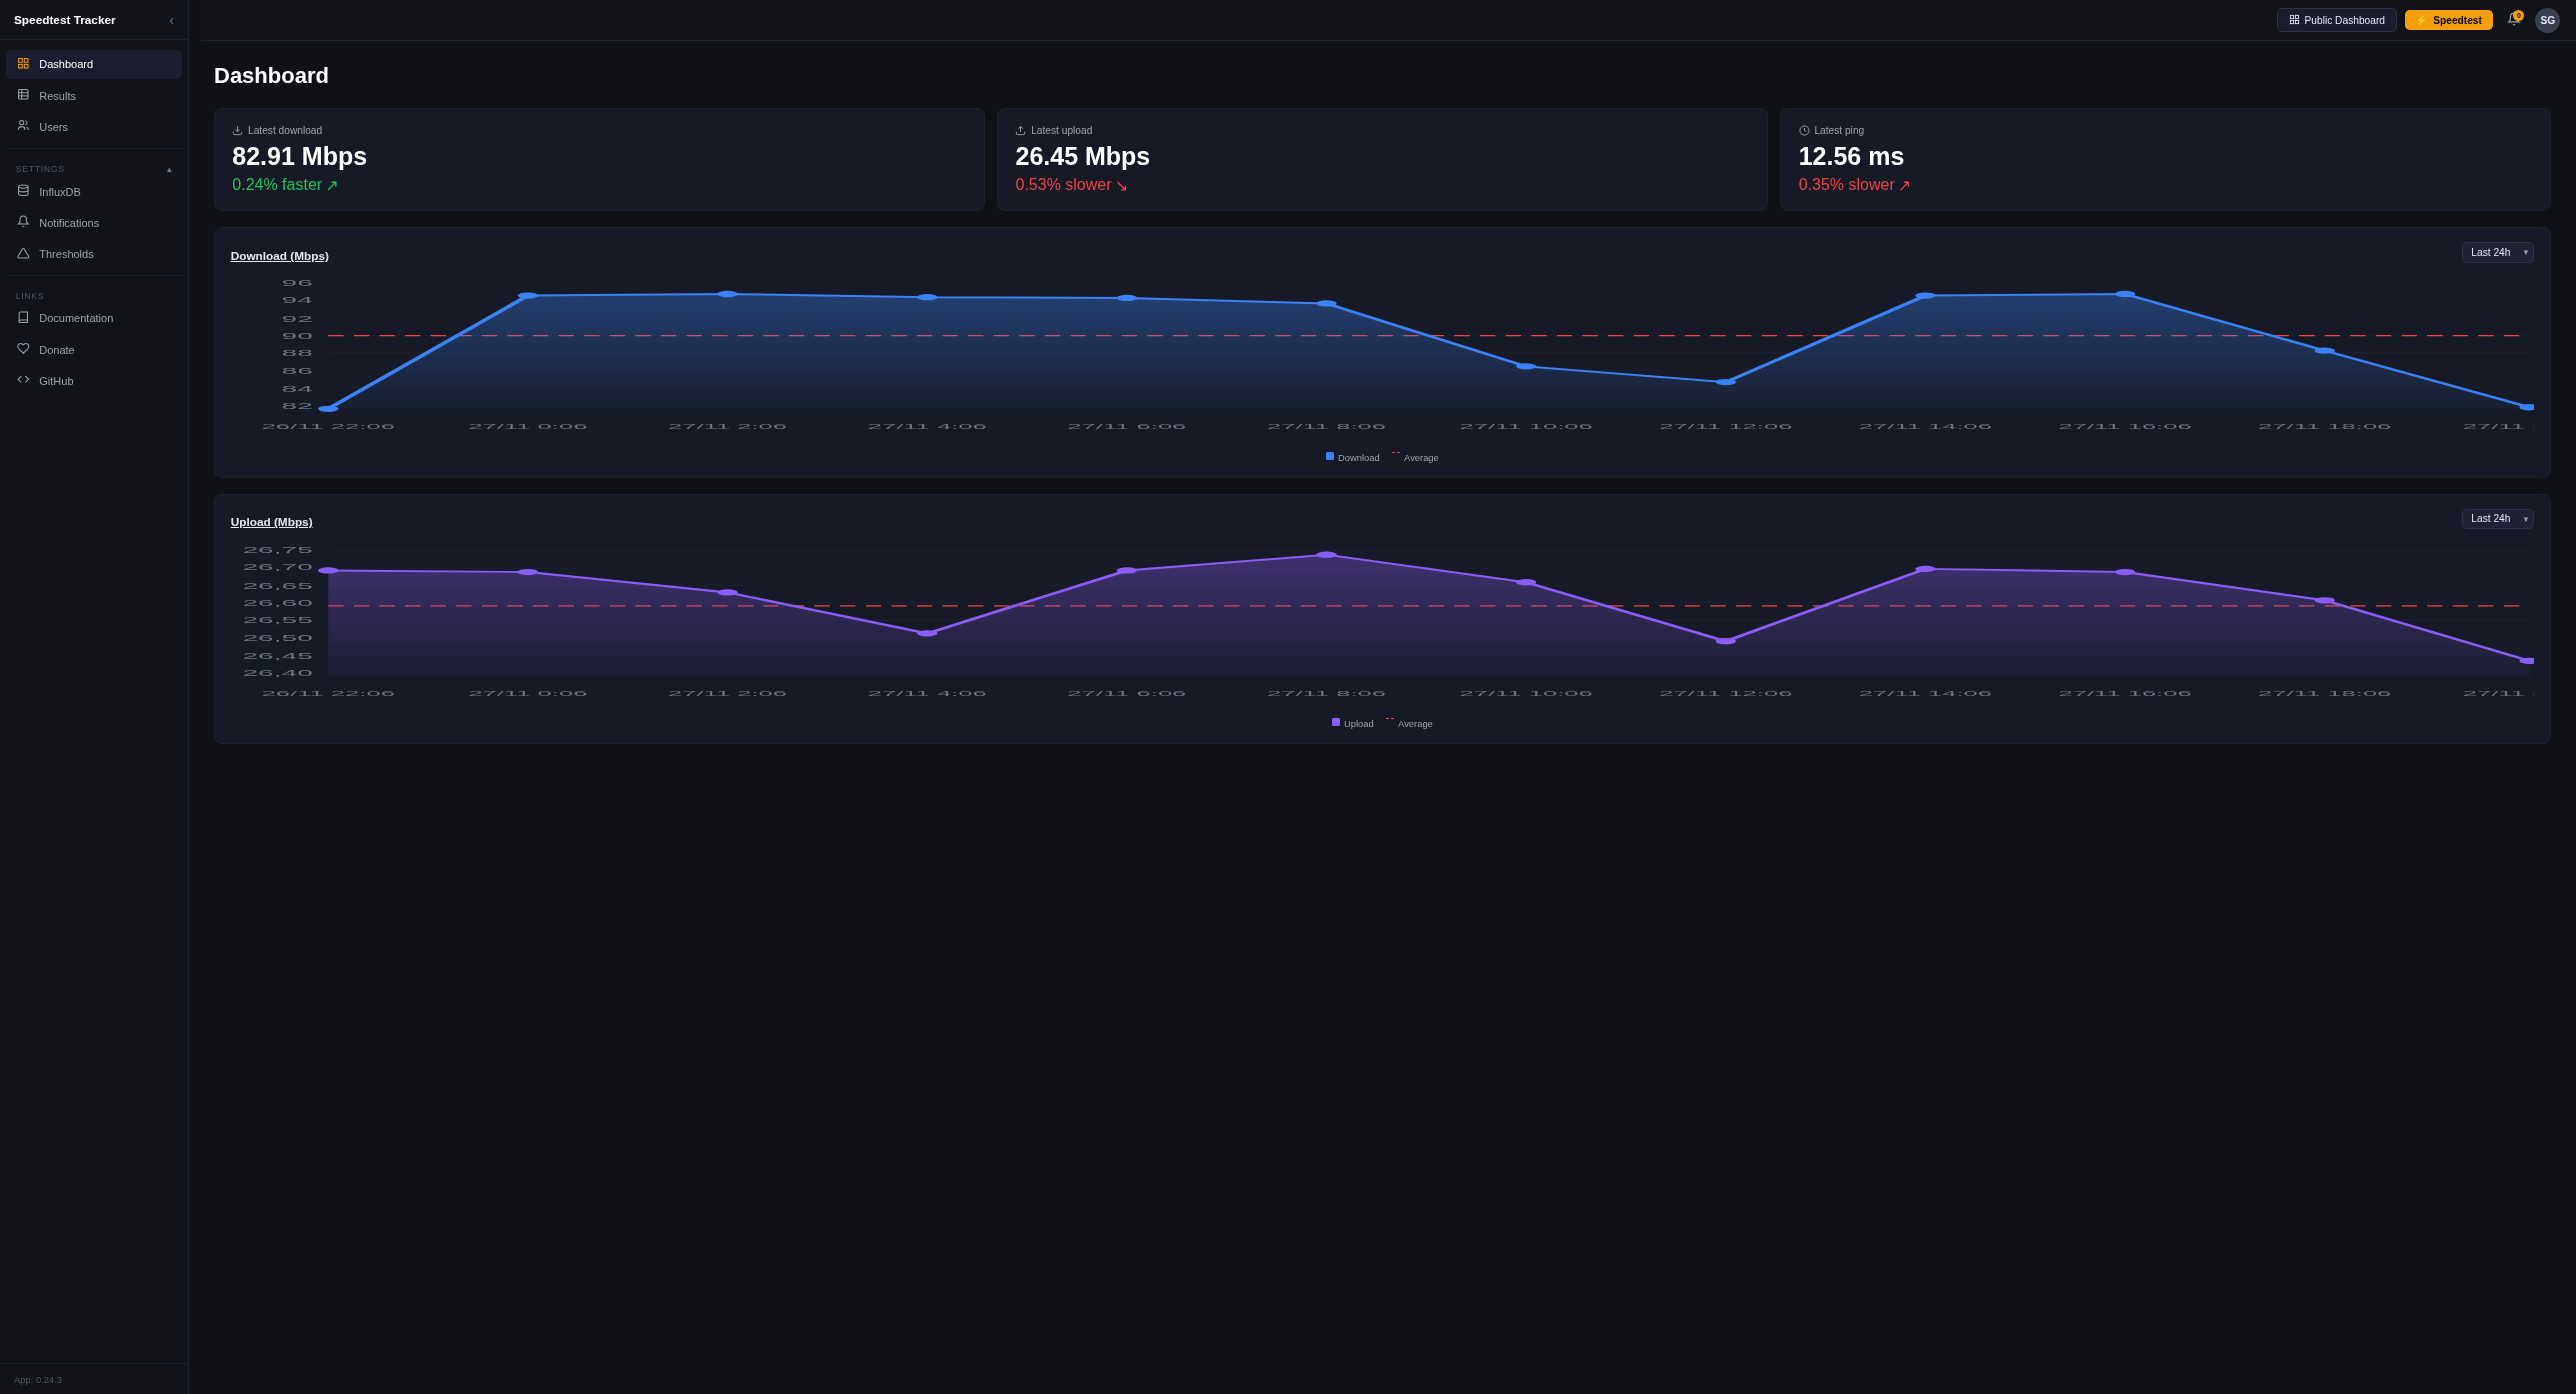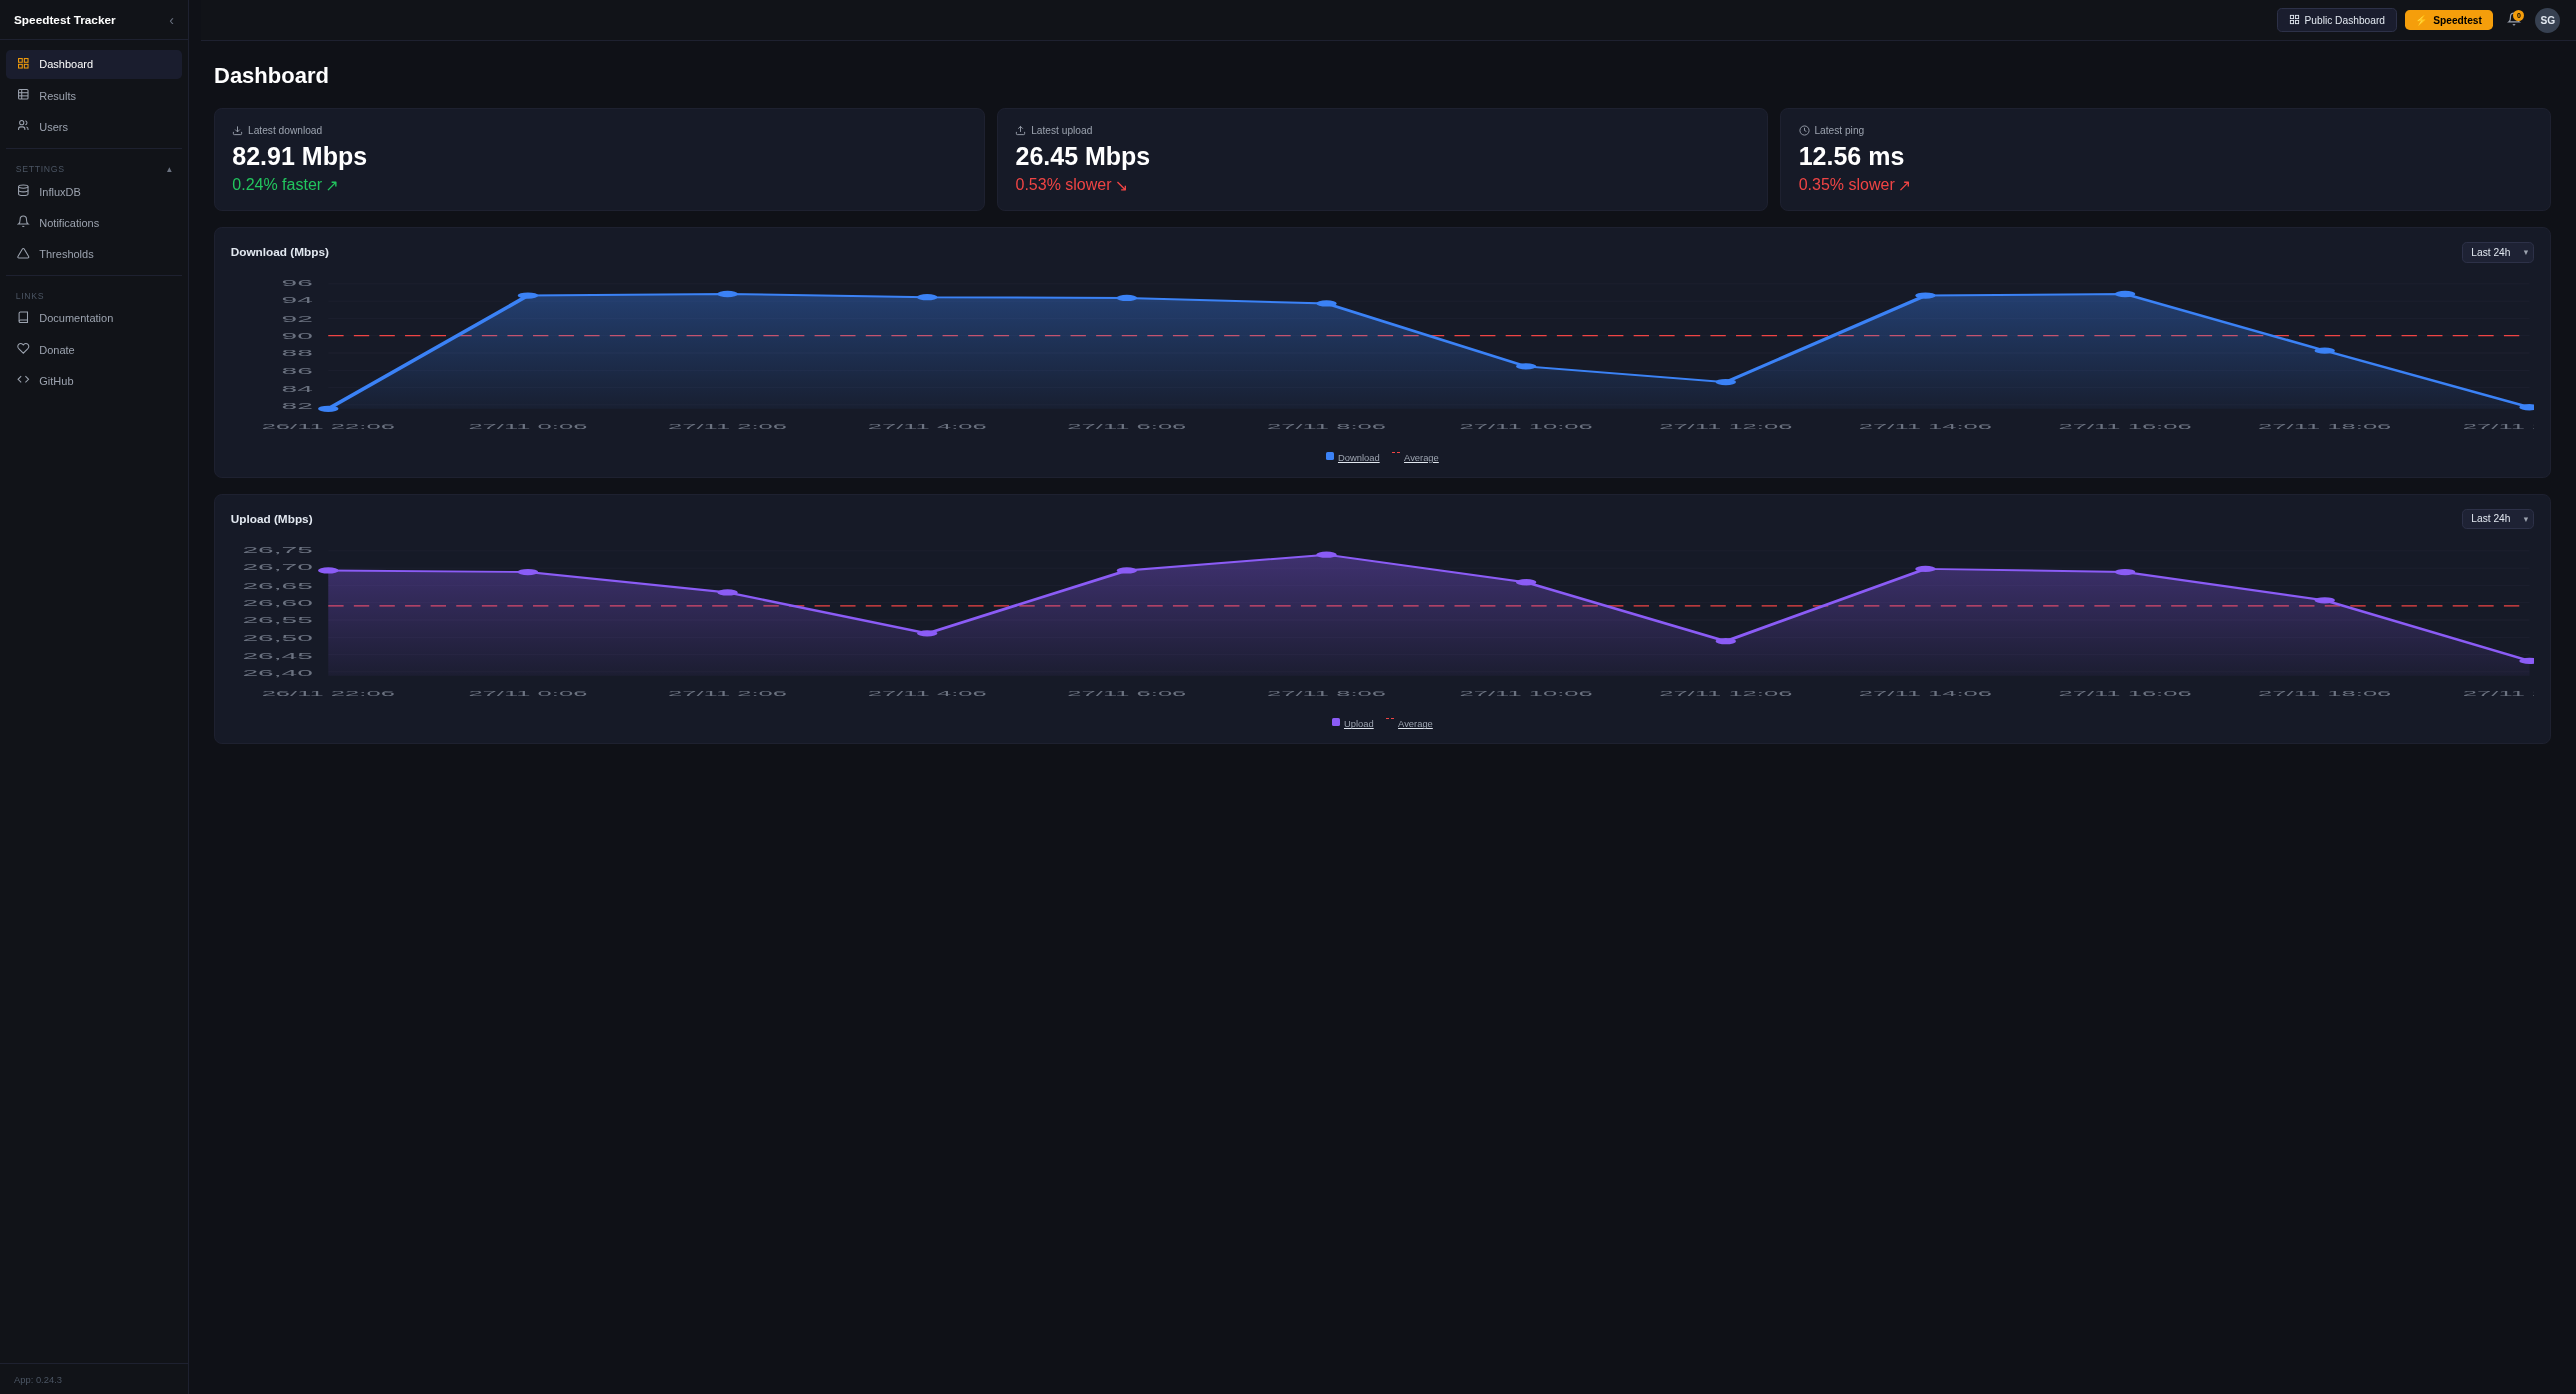--- a/index.html
+++ b/index.html
@@ -208,23 +208,24 @@
     
     .chart-card {
       background: #161a27;
       border: 0.8px solid #1e2130;
       border-radius: 7.9px;
       padding: 14px 15.7px;
       margin-bottom: 15.7px;
     }
     .chart-card-header {
       display: flex;
-      align-items: center;
+      align-items: flex-end;
       justify-content: space-between;
       margin-bottom: 9.4px;
+      text-decoration: underline;
     }
     .chart-card-title { font-size: 11.8px; font-weight: 600; color: #e2e8f0; }
     .chart-time-select {
       background: #1e2234;
       border: 0.8px solid #2d3148;
       color: #e2e8f0;
       padding: 3.9px 22px 3.9px 7.9px;
       border-radius: 4.7px;
       font-size: 10.2px;
       cursor: pointer;
@@ -243,21 +244,20 @@
       transform: translateY(-50%);
       pointer-events: none;
       color: #9ca3af;
       font-size: 8.7px;
     }
 
     
     .chart-container {
       width: 100%;
       position: relative;
-      text-decoration: underline;
     }
     .chart-svg {
       width: 100%;
       height: 173px;
     }
     .chart-legend {
       display: flex;
       align-items: center;
       gap: 12.6px;
       justify-content: center;

